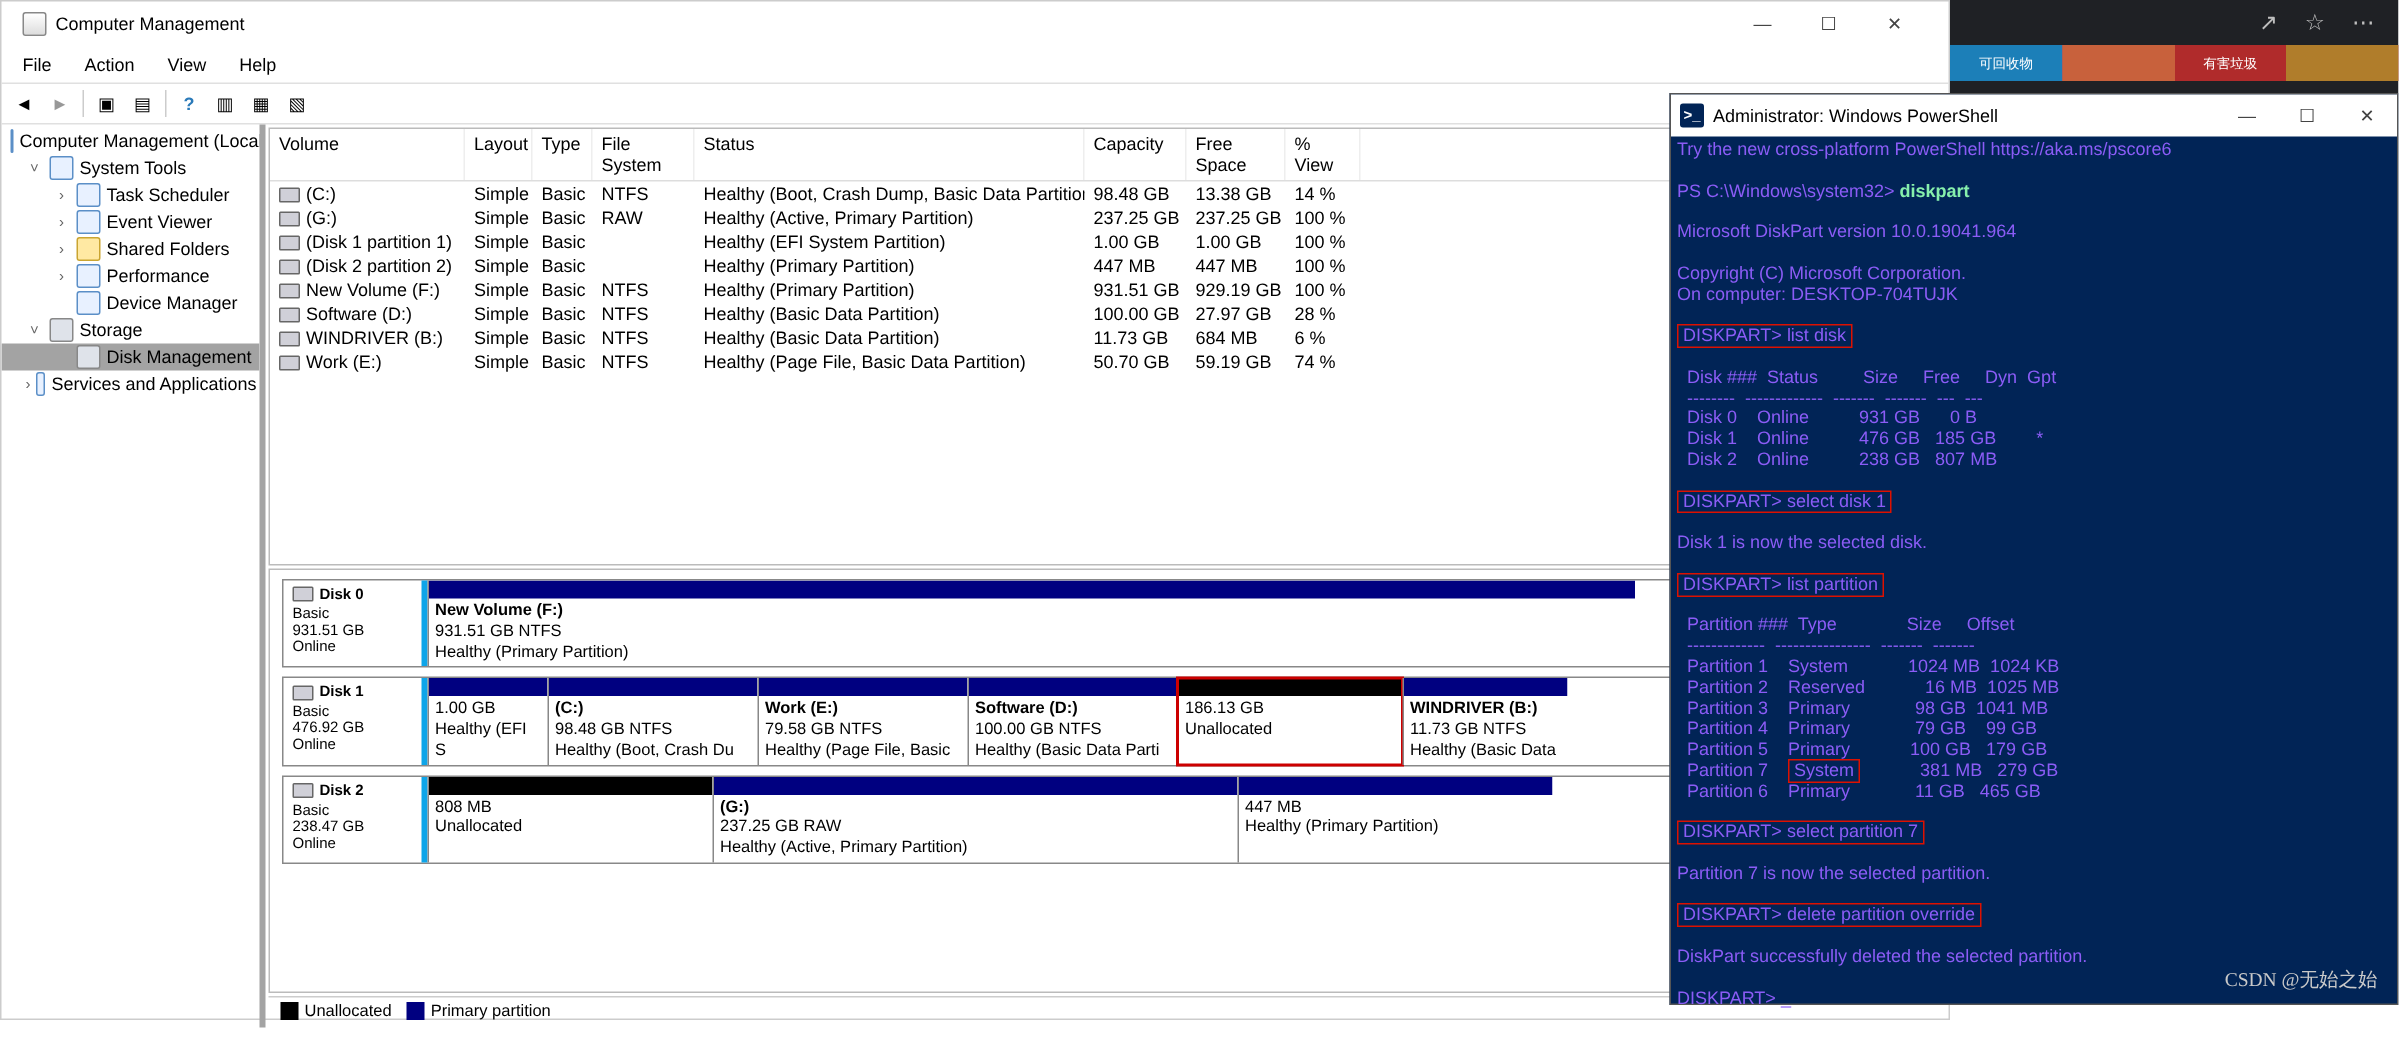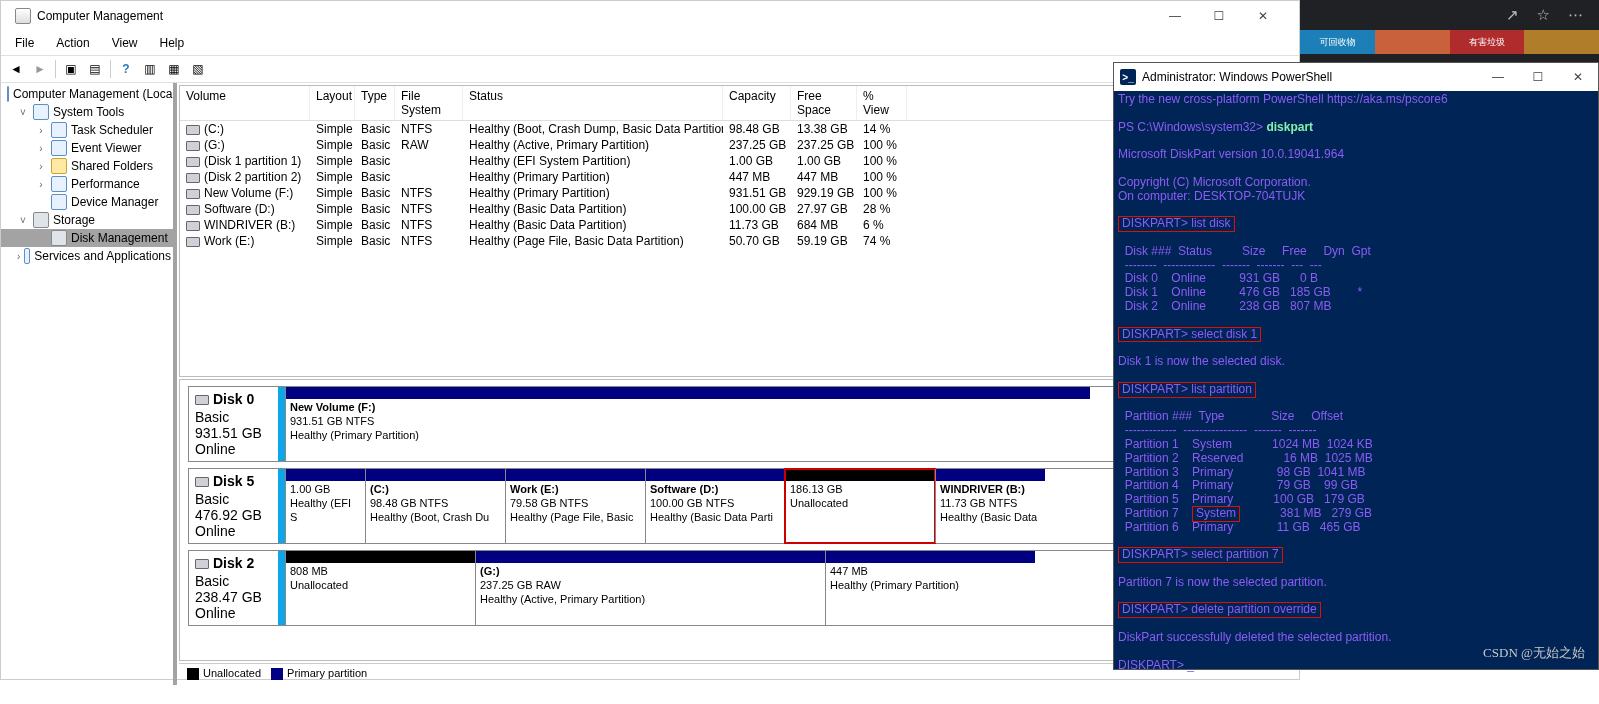--- a/index.html
+++ b/index.html
@@ -36,21 +36,21 @@
 .vol-header { display: flex; background: #fff; border-bottom: 1px solid #ddd; position: sticky; top: 0; }
 .vol-header div { padding: 3px 6px; border-right: 1px solid #eee; font-weight: 400; }
 .vol-row { display: flex; }
 .vol-row div { padding: 1px 6px; white-space: nowrap; overflow: hidden; }
 .col-volume { width: 130px; } .col-layout { width:45px;} .col-type{width:40px;} .col-fs{width:68px;} .col-status{width:260px;} .col-cap{width:68px;text-align:left;} .col-free{width:66px;text-align:left;} .col-pct{width:50px;text-align:left;}
 .disk-ico { display: inline-block; width: 14px; height: 10px; background: #d0d0d8; border: 1px solid #666; border-radius: 1px; margin-right: 4px; vertical-align: middle; }
 
 
 .gfx-pane { flex: 1; border: 1px solid #bbb; margin: 0 2px 2px 2px; overflow-y: auto; background: #fff; position: relative; }
 .disk-row { display: flex; border: 1px solid #888; margin: 6px 8px; margin-right: 20px; background: #fff; }
-.disk-label { width: 96px; border-right: 7px solid #0ea5e9; padding: 4px 6px; font-size: 14px; }
+.disk-label { width: 96px; border-right: 4px solid #0ea5e9; padding: 4px 6px; font-size: 10px; }
 .disk-label .dn { font-weight: bold; }
 .disk-label .ico { margin-bottom: 2px; }
 .disk-parts { display: flex; flex: 1; }
 .part { border-left: 1px solid #888; padding: 0; font-size: 11px; overflow: hidden; position: relative; display: flex; flex-direction: column;}
 .part .stripe { height: 12px; }
 .part .stripe.primary { background: #000080; }
 .part .stripe.unalloc { background: #000; }
 .part .body { padding: 2px 4px; line-height: 1.25; }
 .part .pname { font-weight: bold; }
 .part.highlight { outline: 2px solid #c00; outline-offset: -1px; }
@@ -291,21 +291,21 @@
                 <div class="body">
                   <div class="pname">New Volume  (F:)</div>
                   <div>931.51 GB NTFS</div>
                   <div>Healthy (Primary Partition)</div>
                 </div>
               </div>
             </div>
           </div>
           <div class="disk-row">
             <div class="disk-label">
-              <div class="ico"><span class="disk-ico"></span><span class="dn">Disk 5</span></div>
+              <div class="ico"><span class="disk-ico"></span><span class="dn">Disk 1</span></div>
               <div>Basic</div>
               <div>476.92 GB</div>
               <div>Online</div>
             </div>
             <div class="disk-parts">
               <div class="part" style="width: 80px;">
                 <div class="stripe primary"></div>
                 <div class="body">
                   <div>1.00 GB</div>
                   <div>Healthy (EFI S</div>

